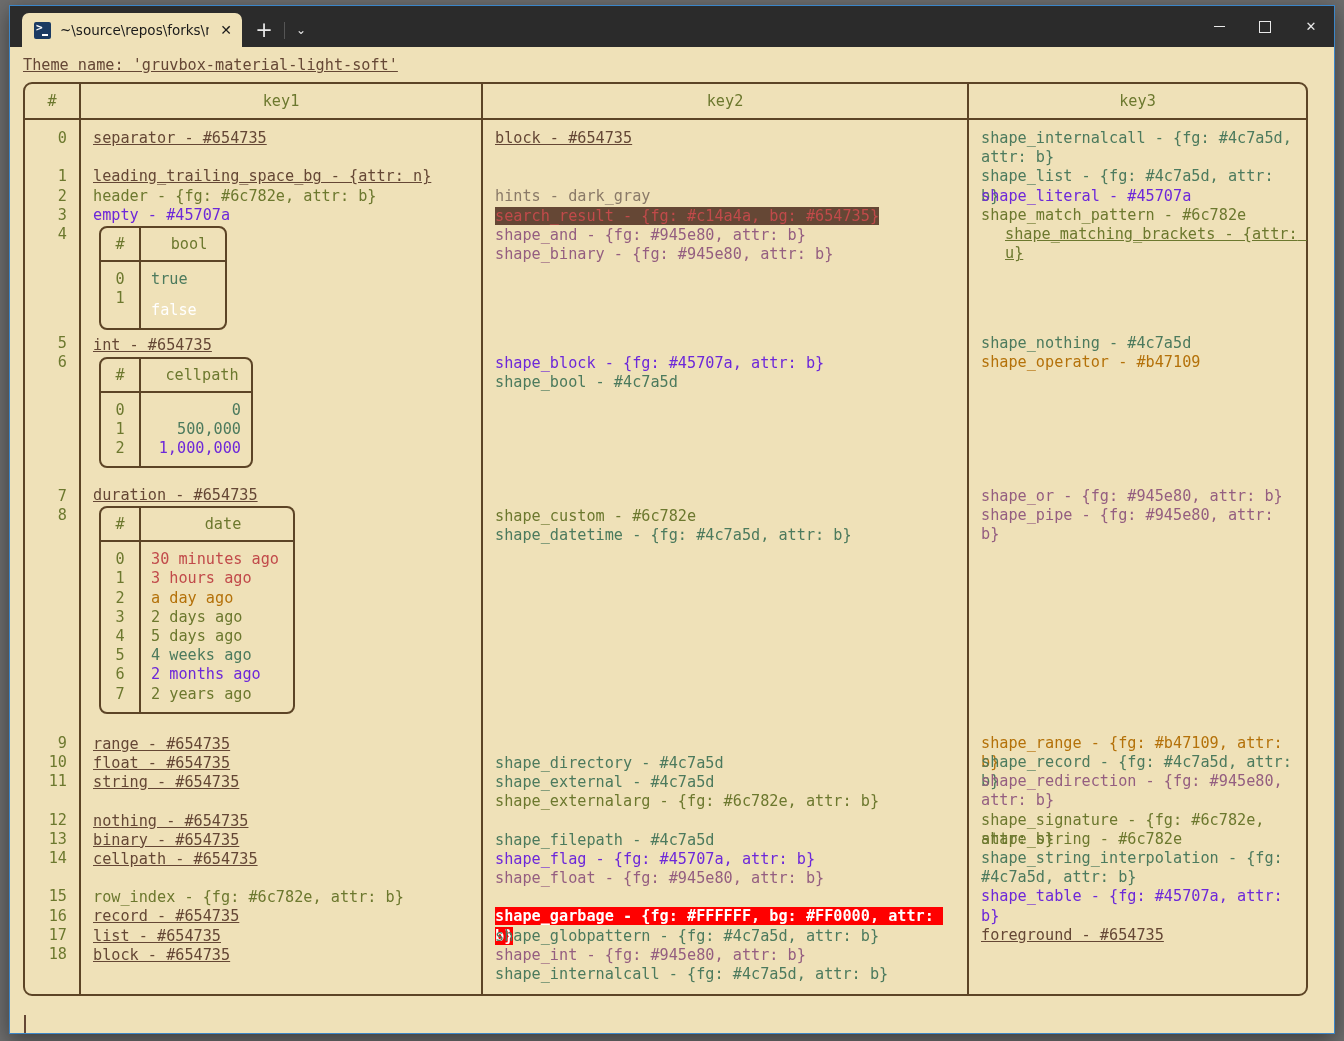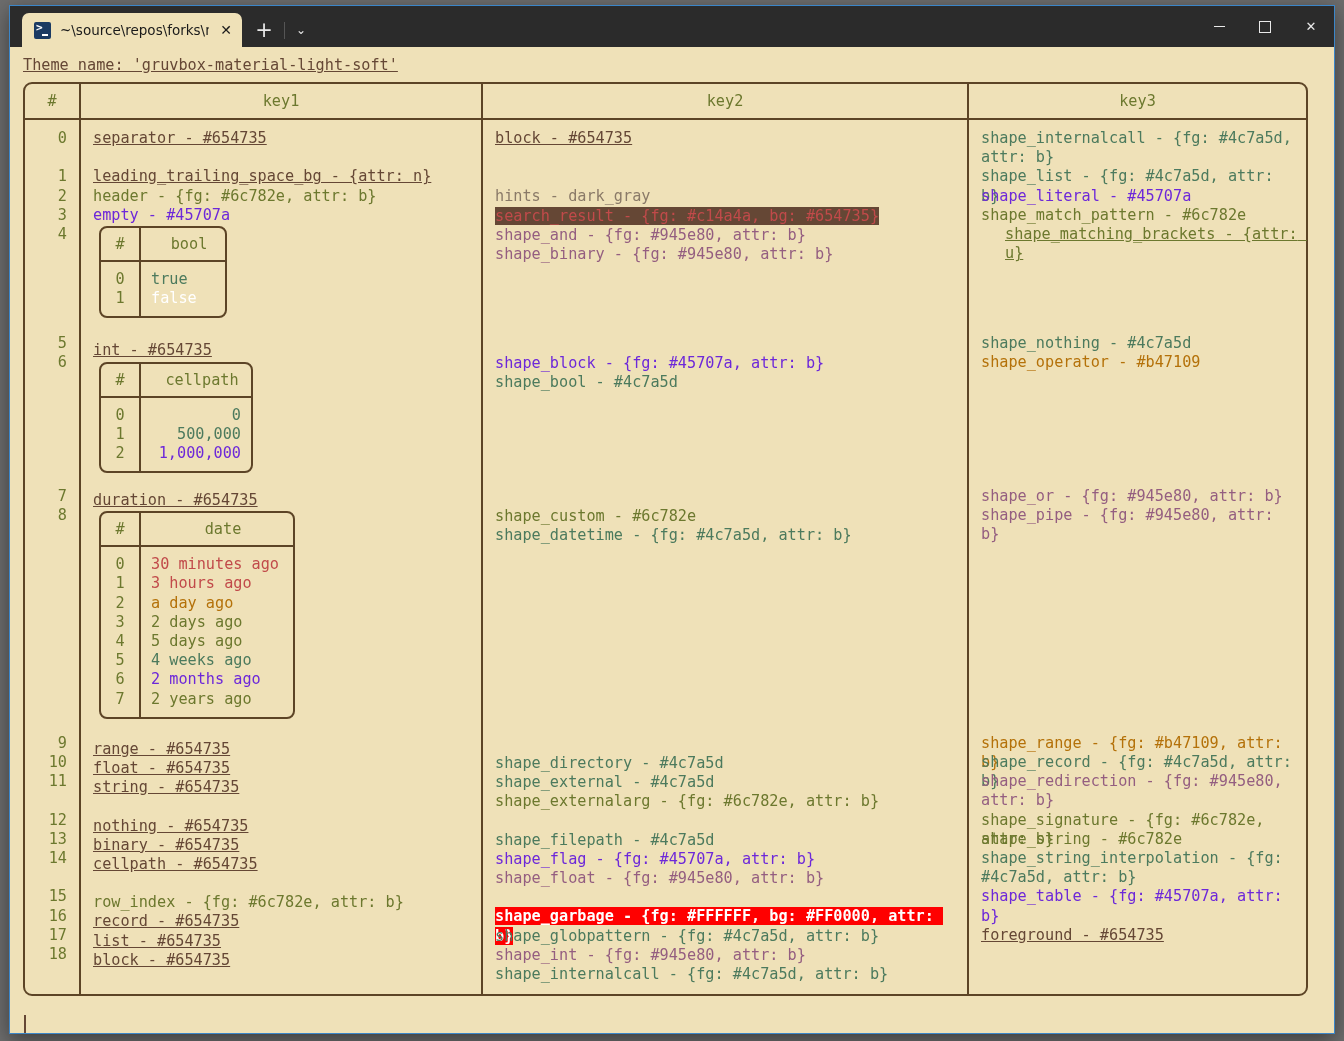--- a/index.html
+++ b/index.html
@@ -184,21 +184,21 @@
 
   
   .c-fg    { color: #654735; text-decoration: underline; }
   .c-green { color: #6c782e; }
   .c-blue  { color: #6d28d9; }
   .c-aqua  { color: #4c7a5d; }
   .c-purple{ color: #945e80; }
   .c-orange{ color: #b47109; }
   .c-red   { color: #c14a4a; }
   .c-gray  { color: #8a7a68; margin-top: 20px; }
-  .c-white { color: #ffffff; }
+  .c-white { color: #ffffff; margin-top: 12px; }
 
   .hl-search { background: #654735; color: #c14a4a; display:inline; }
   .hl-garbage { background: #ff0000; color: #ffffff; font-weight: bold; display:inline; }
   .underline { text-decoration: underline; margin-left: 24px; }
 
   
   .inner-table {
     border: 2px solid #5c4426;
     border-radius: 8px;
     display: inline-flex;
@@ -326,21 +326,21 @@
               </div>
               <div class="inner-sep"></div>
               <div class="inner-val inner-pad" style="width:84px">
                 <div class="inner-cell c-aqua">true</div>
                 <div class="inner-cell c-white">false</div>
               </div>
             </div>
           </div>
 
           
-          <div class="line c-fg" style="margin-top:23px">int - #654735</div>
+          <div class="line c-fg" style="margin-top:6px">int - #654735</div>
 
           <div class="inner-table">
             <div class="inner-head">
               <div class="inner-idx inner-hdr">#</div>
               <div class="inner-sep"></div>
               <div class="inner-val inner-hdr" style="width:110px">cellpath</div>
             </div>
             <div class="inner-body">
               <div class="inner-idx inner-pad c-green">
                 <div class="inner-cell" style="padding:0">0</div>

